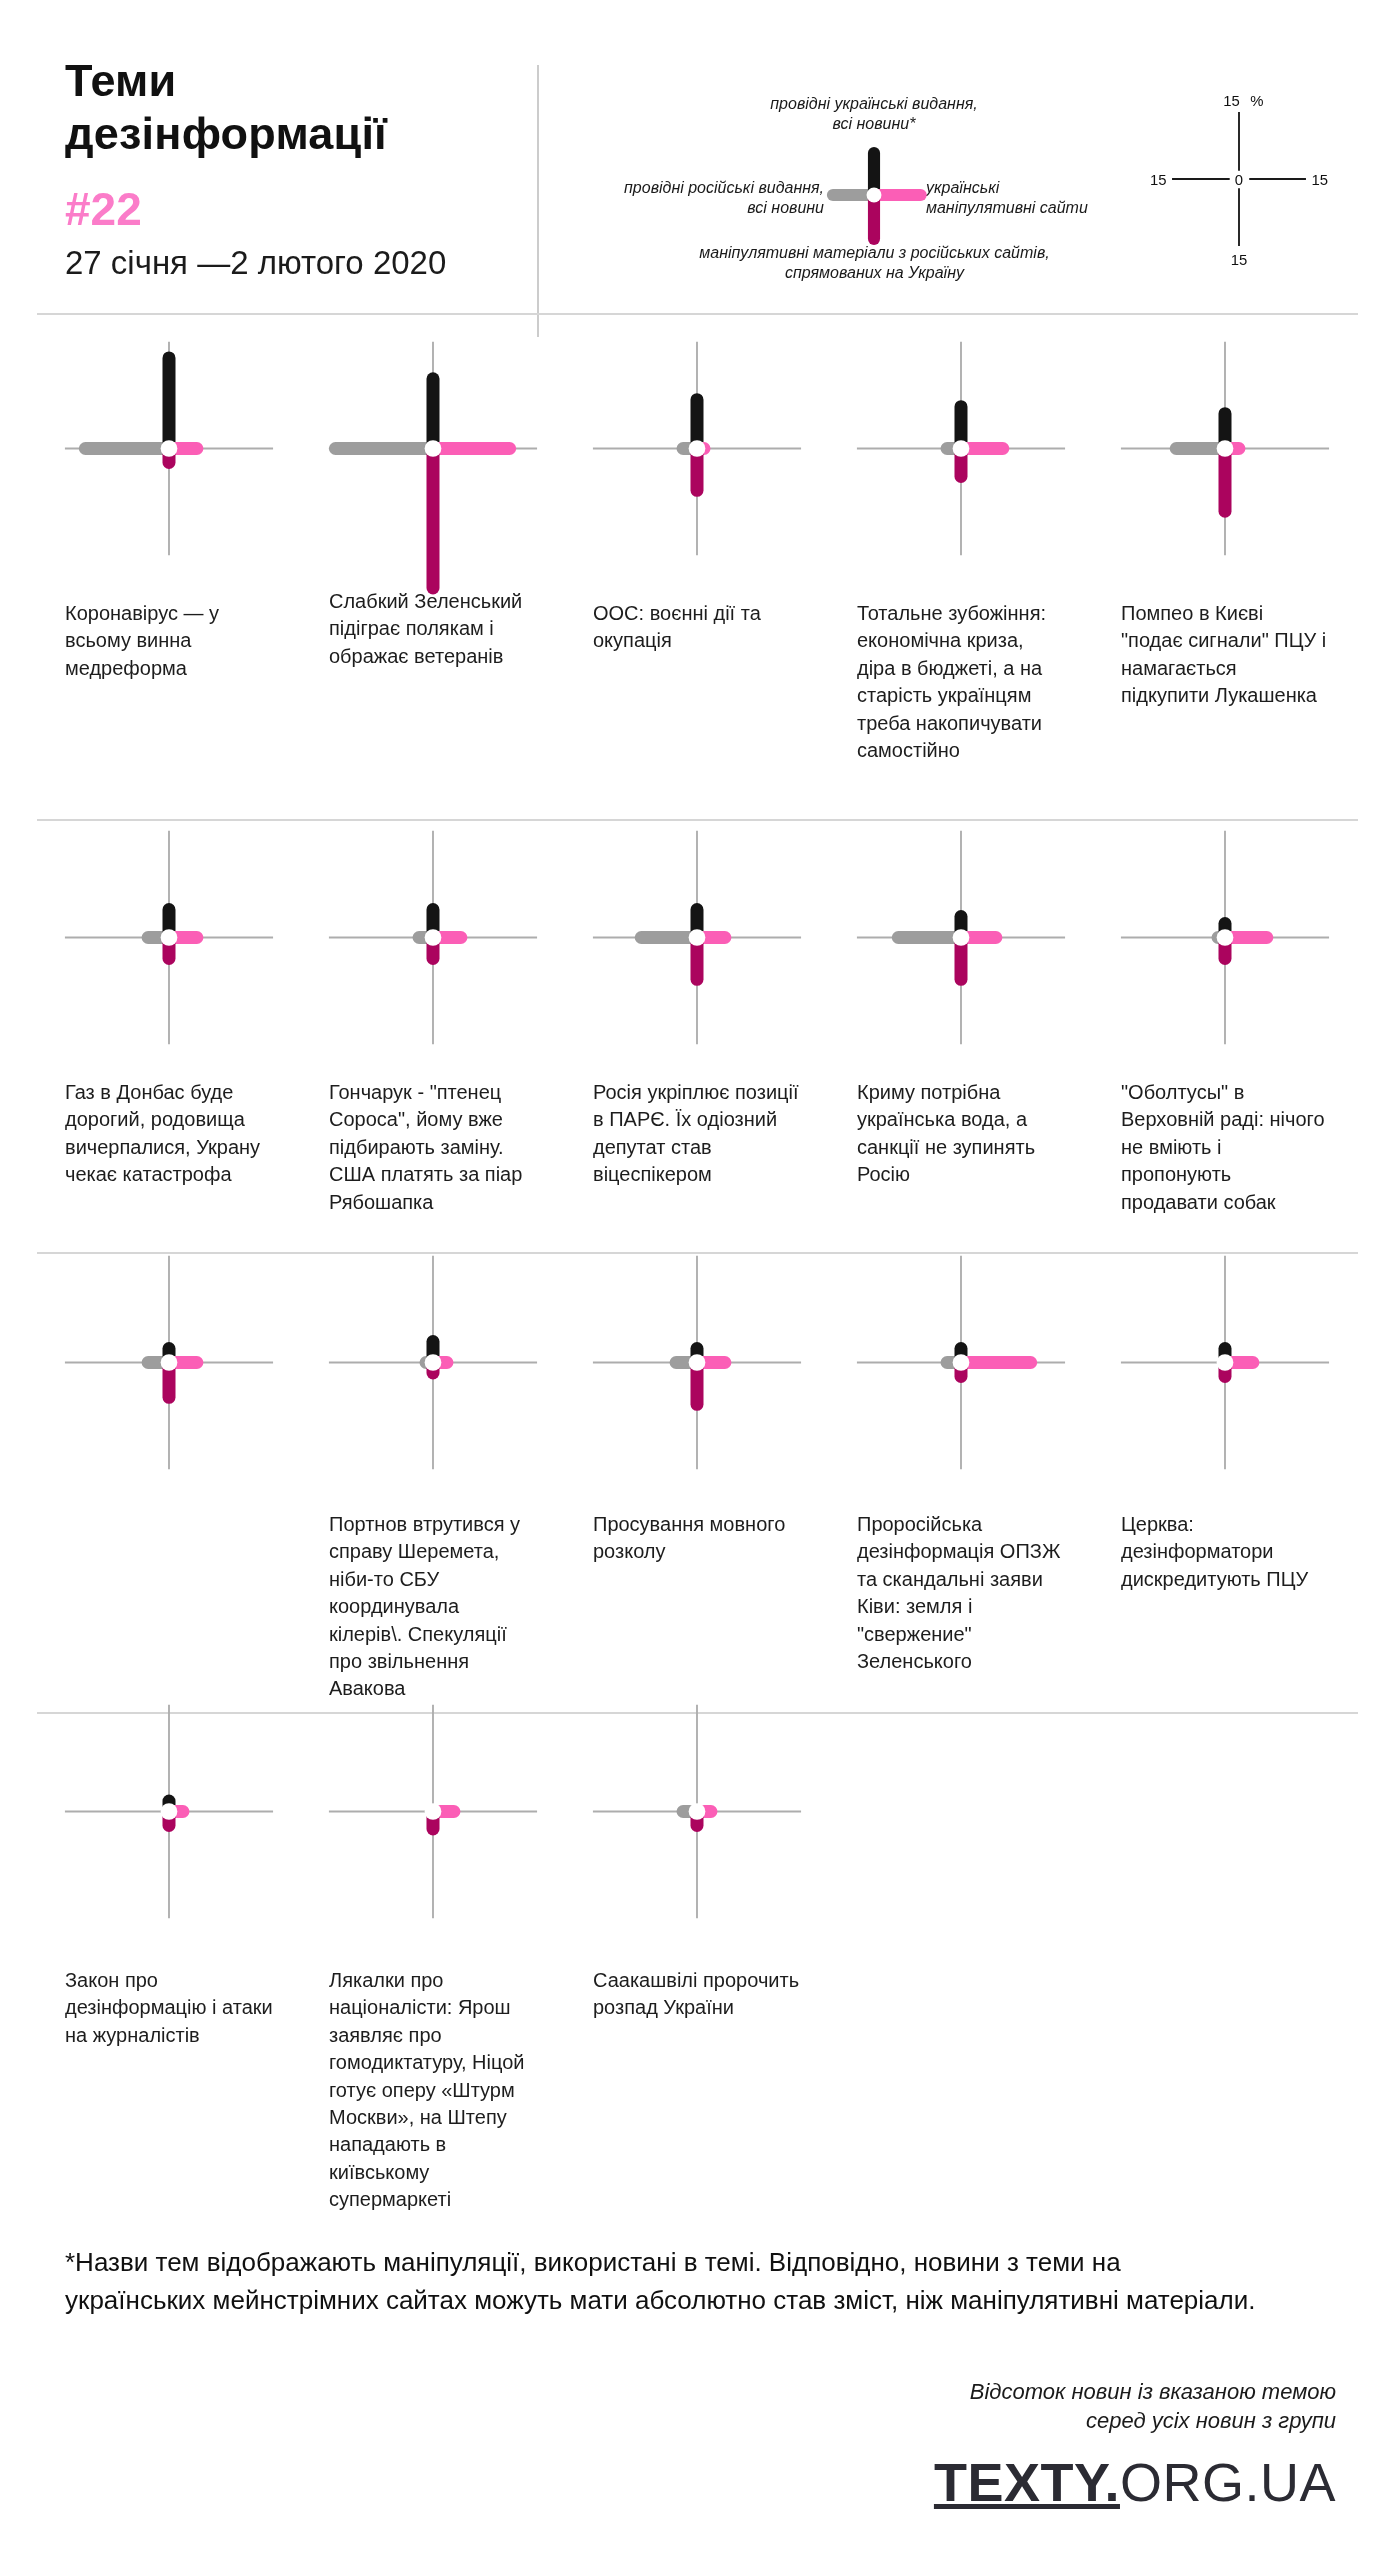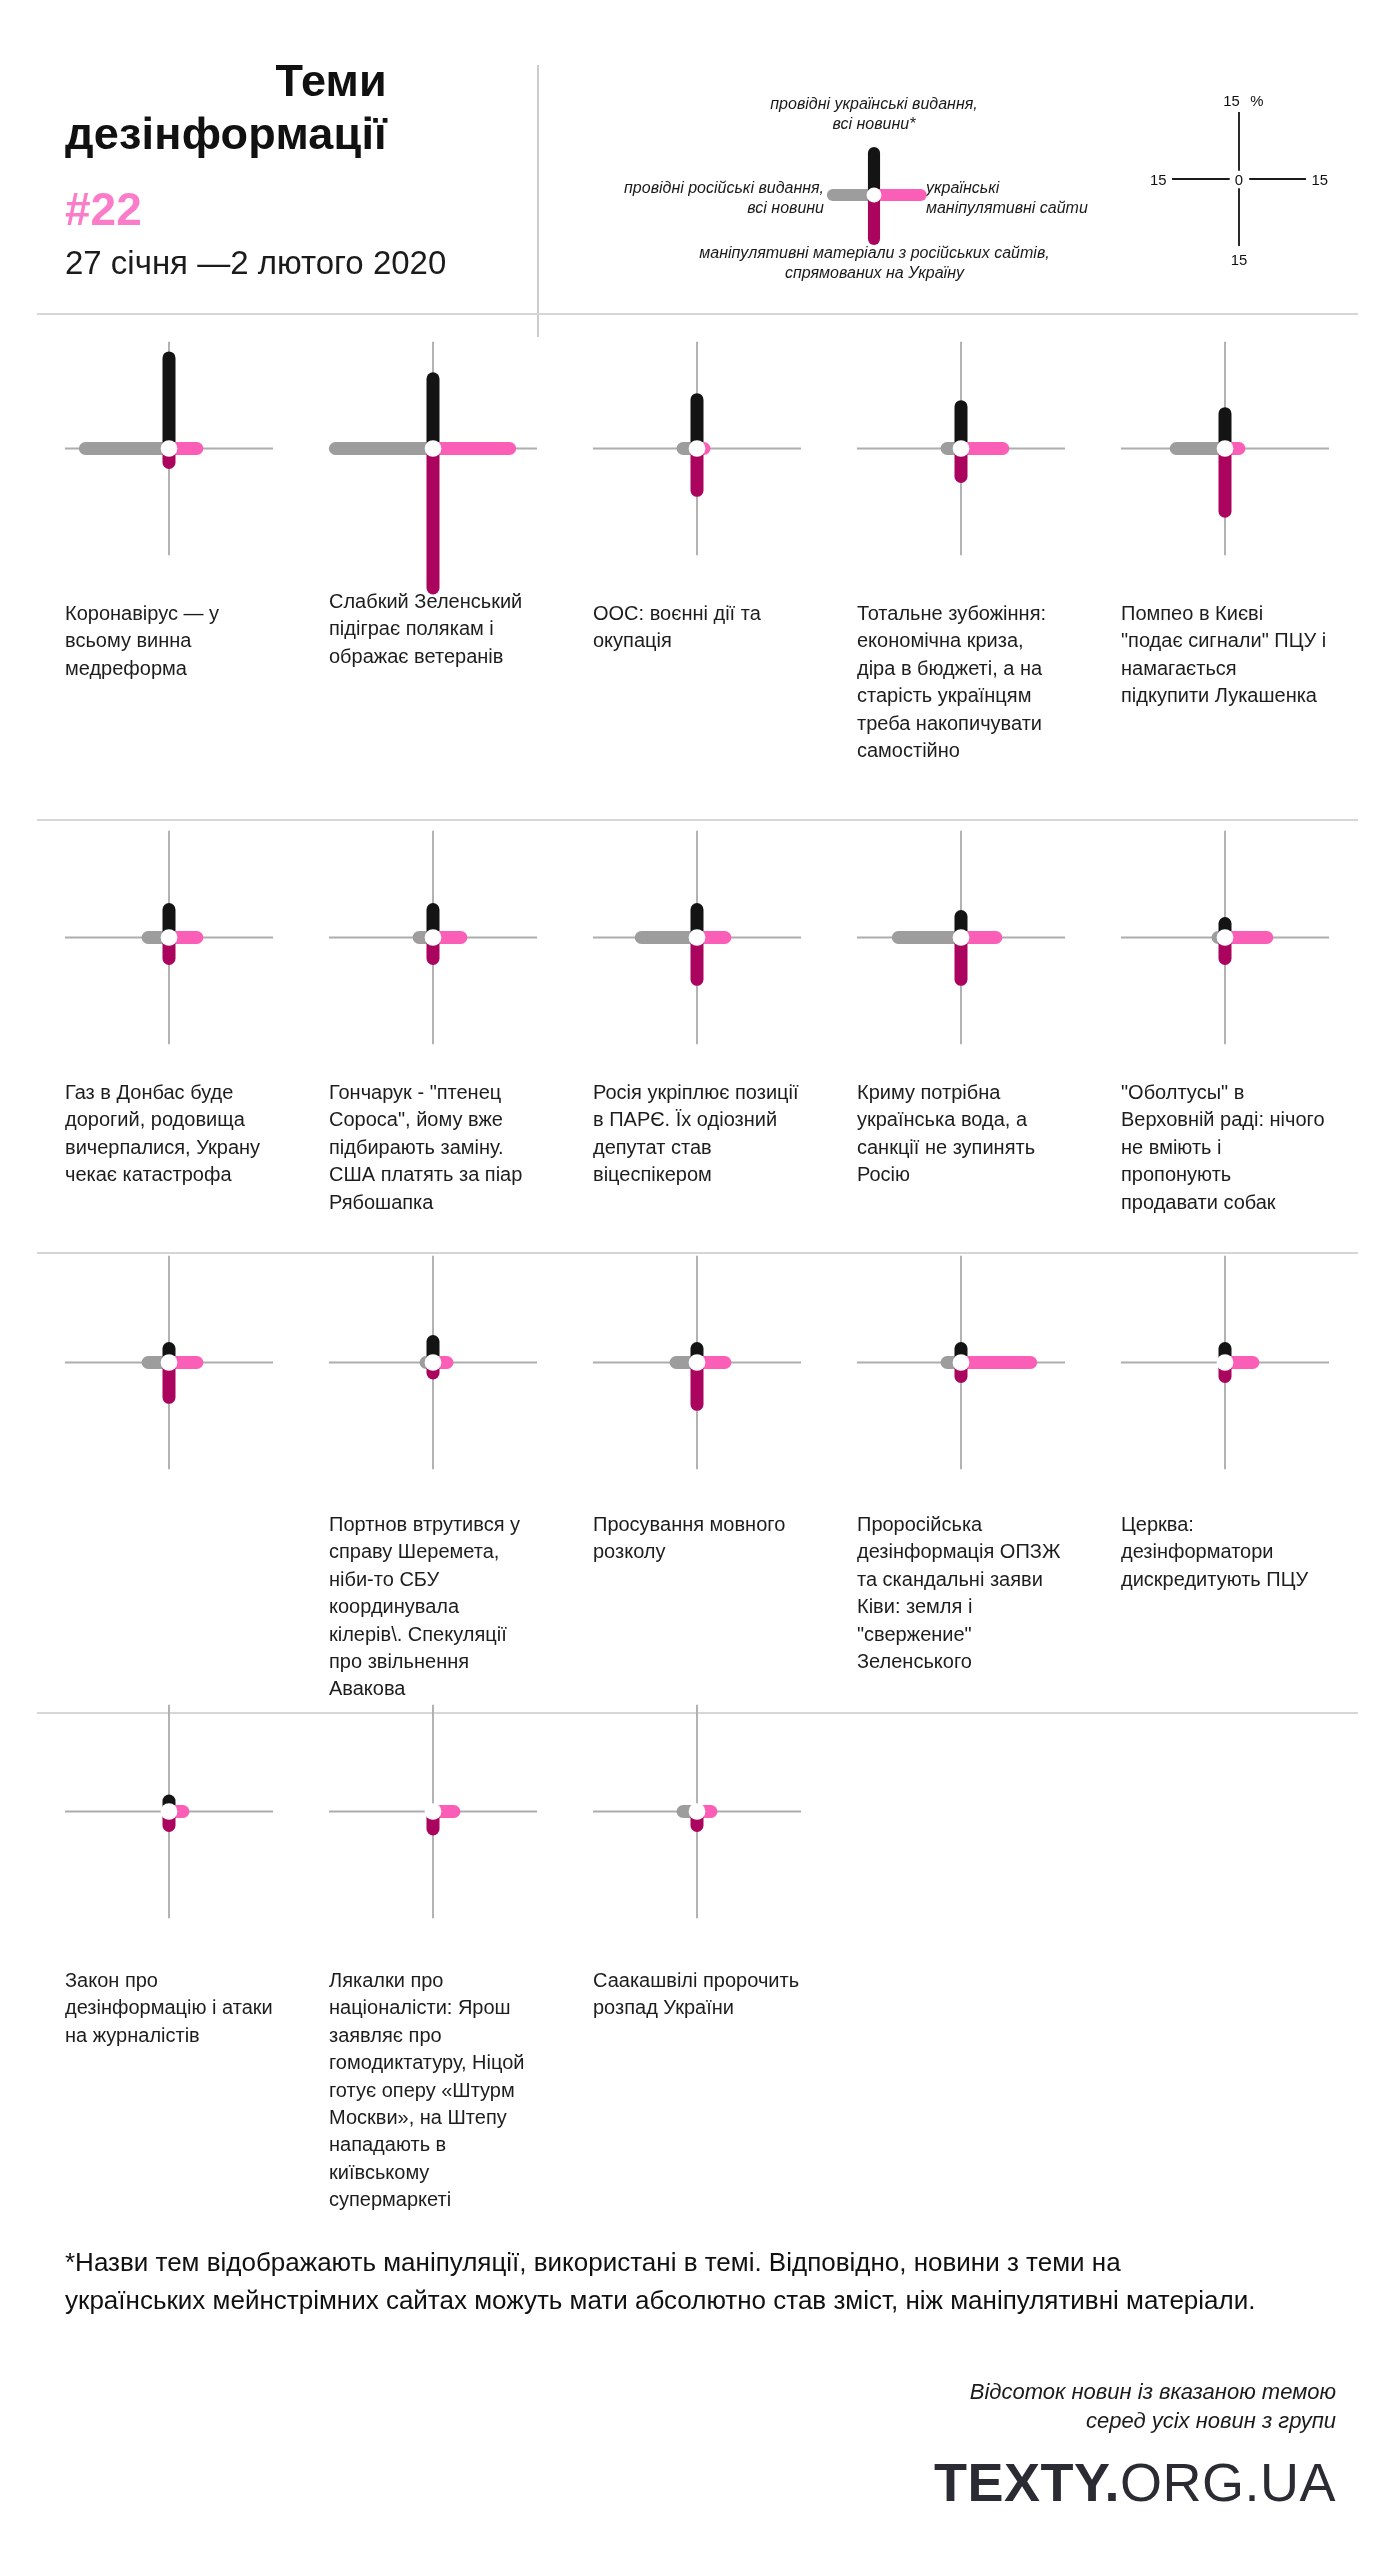--- a/index.html
+++ b/index.html
@@ -3,21 +3,21 @@
 <meta charset="utf-8">
 <style>
   html,body{margin:0;padding:0;}
   body{
     width:1395px;height:2576px;position:relative;background:#ffffff;
     font-family:"Liberation Sans","DejaVu Sans",sans-serif;color:#161616;
     overflow:hidden;
   }
   .abs{position:absolute;}
   
-  .title{left:65px;top:54px;font-size:45px;line-height:53px;font-weight:bold;letter-spacing:0.2px;color:#111;text-align:right;}
+  .title{left:65px;top:54px;font-size:45px;line-height:53px;font-weight:bold;letter-spacing:0.2px;color:#111;}
   .issue{left:65px;top:182px;font-size:46px;font-weight:bold;}
   .date{left:65px;top:244px;font-size:33px;color:#1b1b1b;}
   .vline{left:537px;top:65px;width:1.9px;height:272px;background:#cccccc;}
   
   .lg{font-style:italic;font-size:16px;line-height:19.5px;color:#1a1a1a;}
   .lg-top{left:688px;top:94px;width:372px;text-align:center;}
   .lg-left{left:502px;top:178px;width:322px;text-align:right;}
   .lg-right{left:926px;top:178px;width:307px;text-align:left;}
   .lg-bottom{left:642px;top:243px;width:465px;text-align:center;}
   .lg-cross{left:818px;top:139px;}
@@ -27,21 +27,21 @@
   .sep{left:37px;width:1321px;height:1.9px;background:#d6d6d6;}
   
   .row{position:absolute;left:37px;width:1321px;display:flex;flex-direction:row;align-items:flex-start;}
   .cell{width:264px;flex:0 0 264px;}
   .cell svg{overflow:visible;display:block;}
   .topic-label{margin-left:28px;width:208px;font-size:20px;line-height:27.4px;color:#1d1d1d;}
   
   .note{left:65px;top:2243px;width:1297px;font-size:26px;line-height:38px;color:#101010;}
   .caption{right:59px;top:2377px;text-align:right;font-style:italic;font-size:22px;line-height:29px;color:#1a1a1a;margin-left:45px;}
   .logo{right:59px;top:2451px;font-size:54px;color:#2b2b33;letter-spacing:0.5px;}
-  .logo .b{font-weight:bold;}
+  .logo .b{font-weight:bold;text-decoration:underline;}
   .logo .l{font-weight:normal;}
 </style>
 </head>
 <body>
 
 <div class="abs title">
   <div>Теми</div>
   <div>дезінформації</div>
 </div>
 <div class="abs issue" style="color: rgb(251, 124, 201);">#22</div>

